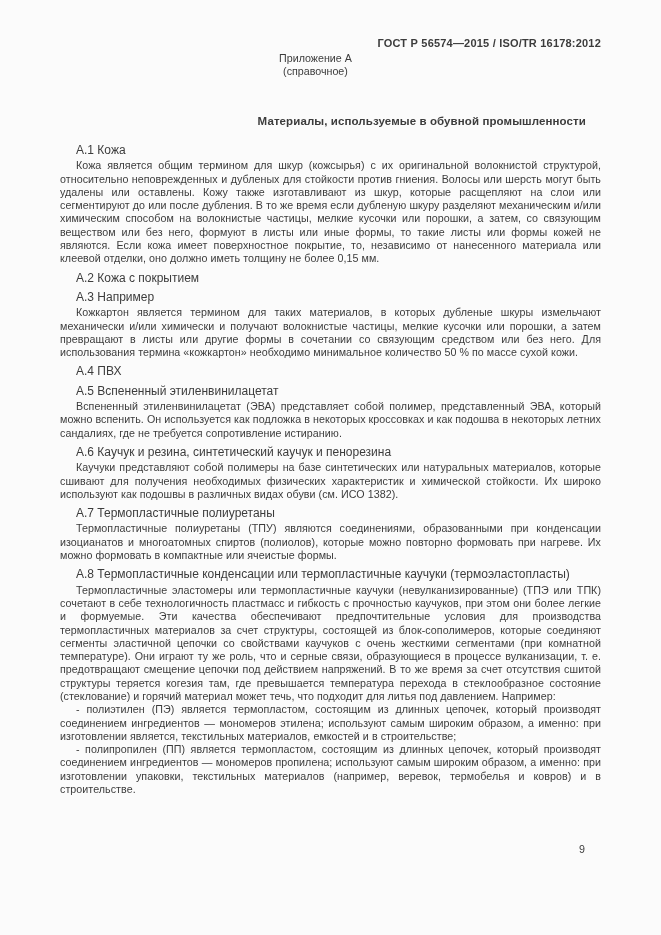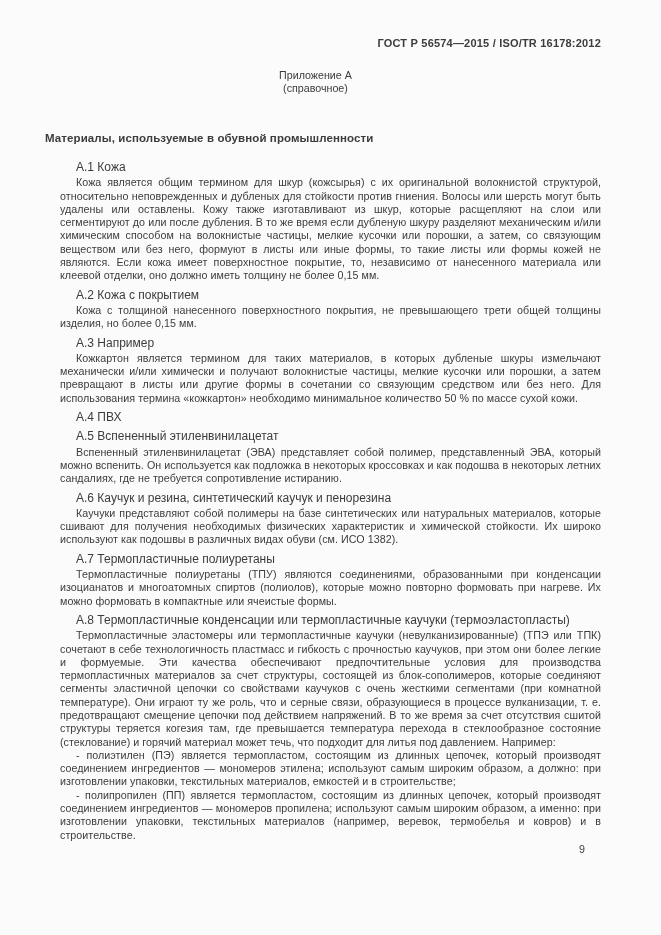--- a/index.html
+++ b/index.html
@@ -26,30 +26,30 @@
   }
   .doc-header{
     padding-top:37px;
     text-align:right;
     font-weight:bold;
     font-size:11px;
     line-height:13px;
     letter-spacing:.2px;
   }
   .annex-block{
-    margin-top:19px;
+    margin-top:2px;
     text-align:center;
     position:relative;
     left:-15px;
     font-size:10.7px;
     line-height:13px;
   }
   .title{
     margin:36px 0 16px 0;
-    text-align:left;
+    text-align:right;
     position:relative;
     left:-15px;
     font-size:11.5px;
     font-weight:bold;
     line-height:14px;
     letter-spacing:.1px;
   }
   .sec-h{
     margin:6px 0 2px 0;
     font-size:12px;
@@ -88,21 +88,20 @@
 
     <h1 class="title">Материалы, используемые в обувной промышленности</h1>
 
     <section>
       <h2 class="sec-h">А.1 Кожа</h2>
       <p class="para">Кожа является общим термином для шкур (кожсырья) с их оригинальной волокнистой структурой, относительно неповрежденных и дубленых для стойкости против гниения. Волосы или шерсть могут быть удалены или оставлены. Кожу также изготавливают из шкур, которые расщепляют на слои или сегментируют до или после дубления. В то же время если дубленую шкуру разделяют механическим и/или химическим способом на волокнистые частицы, мелкие кусочки или порошки, а затем, со связующим веществом или без него, формуют в листы или иные формы, то такие листы или формы кожей не являются. Если кожа имеет поверхностное покрытие, то, независимо от нанесенного материала или клеевой отделки, оно должно иметь толщину не более 0,15 мм.</p>
     </section>
 
     <section>
       <h2 class="sec-h">А.2 Кожа с покрытием</h2>
-      <p class="para">Кожа с толщиной нанесенного поверхностного покрытия, не превышающего трети общей толщины изделия, но более 0,15 мм.</p>
     </section>
 
     <section>
       <h2 class="sec-h">А.3 Например</h2>
       <p class="para">Кожкартон является термином для таких материалов, в которых дубленые шкуры измельчают механически и/или химически и получают волокнистые частицы, мелкие кусочки или порошки, а затем превращают в листы или другие формы в сочетании со связующим средством или без него. Для использования термина «кожкартон» необходимо минимальное количество 50 % по массе сухой кожи.</p>
     </section>
 
     <section>
       <h2 class="sec-h">А.4 ПВХ</h2>
     </section>
@@ -118,20 +117,20 @@
     </section>
 
     <section>
       <h2 class="sec-h">А.7 Термопластичные полиуретаны</h2>
       <p class="para">Термопластичные полиуретаны (ТПУ) являются соединениями, образованными при конденсации изоцианатов и многоатомных спиртов (полиолов), которые можно повторно формовать при нагреве. Их можно формовать в компактные или ячеистые формы.</p>
     </section>
 
     <section>
       <h2 class="sec-h">А.8 Термопластичные конденсации или термопластичные каучуки (термоэластопласты)</h2>
       <p class="para">Термопластичные эластомеры или термопластичные каучуки (невулканизированные) (ТПЭ или ТПК) сочетают в себе технологичность пластмасс и гибкость с прочностью каучуков, при этом они более легкие и формуемые. Эти качества обеспечивают предпочтительные условия для производства термопластичных материалов за счет структуры, состоящей из блок-сополимеров, которые соединяют сегменты эластичной цепочки со свойствами каучуков с очень жесткими сегментами (при комнатной температуре). Они играют ту же роль, что и серные связи, образующиеся в процессе вулканизации, т. е. предотвращают смещение цепочки под действием напряжений. В то же время за счет отсутствия сшитой структуры теряется когезия там, где превышается температура перехода в стеклообразное состояние (стеклование) и горячий материал может течь, что подходит для литья под давлением. Например:</p>
-      <p class="para">- полиэтилен (ПЭ) является термопластом, состоящим из длинных цепочек, который производят соединением ингредиентов — мономеров этилена; используют самым широким образом, а должно: при изготовлении упаковки, текстильных материалов, емкостей и в строительстве;</p>
+      <p class="para">- полиэтилен (ПЭ) является термопластом, состоящим из длинных цепочек, который производят соединением ингредиентов — мономеров этилена; используют самым широким образом, а именно: при изготовлении является, текстильных материалов, емкостей и в строительстве;</p>
       <p class="para">- полипропилен (ПП) является термопластом, состоящим из длинных цепочек, который производят соединением ингредиентов — мономеров пропилена; используют самым широким образом, а именно: при изготовлении упаковки, текстильных материалов (например, веревок, термобелья и ковров) и в строительстве.</p>
     </section>
 
   </div>
 
   <div class="page-num">9</div>
 </div>
 
 </body></html>

